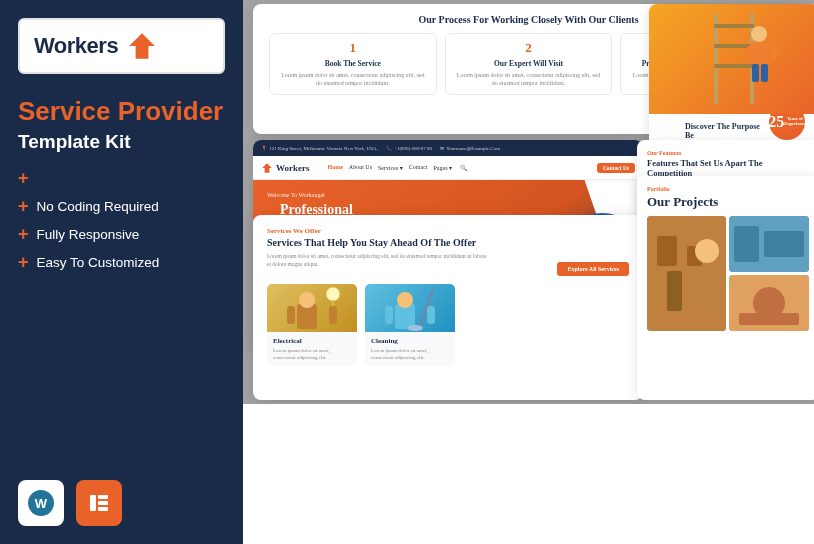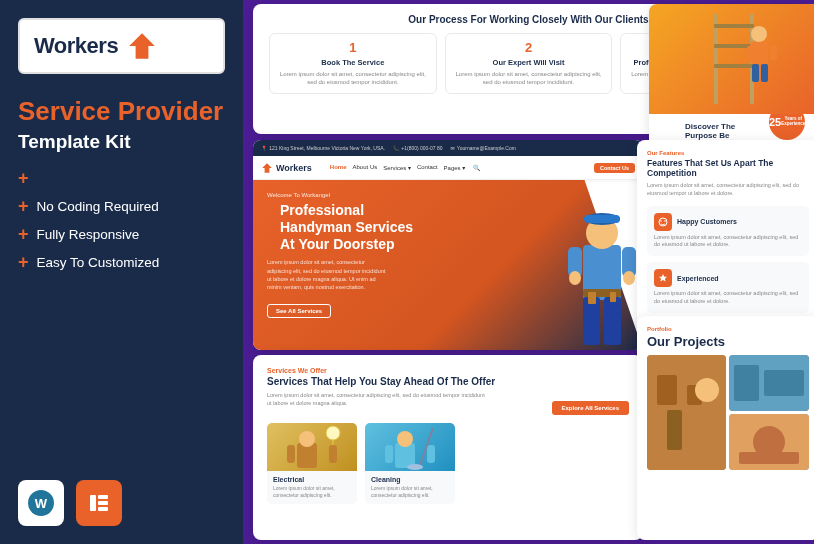--- a/index.html
+++ b/index.html
@@ -111,24 +111,25 @@
       align-items: center;
       justify-content: center;
       color: #fff;
       font-size: 20px;
       font-weight: 900;
     }
 
     
     .right-panel {
       flex: 1;
-      height: 544px;
+      height: 404px;
       position: relative;
       overflow: hidden;
-      background: #4c1d95;
+      background: #a3a3a3;
+      font-family: Liberation Serif, serif;
     }
 
     
     .collage {
       position: absolute;
       inset: 0;
     }
 
     
     .screenshot-process {
@@ -652,21 +653,21 @@
           <circle cx="85" cy="30" r="8" fill="#f5c07a"></circle>
           <rect x="76" y="38" width="18" height="22" rx="3" fill="#f08030"></rect>
           <rect x="73" y="42" width="7" height="14" rx="2" fill="#f08030"></rect>
           <rect x="96" y="42" width="7" height="14" rx="2" fill="#f08030"></rect>
           <rect x="78" y="60" width="7" height="18" rx="2" fill="#3060a0"></rect>
           <rect x="87" y="60" width="7" height="18" rx="2" fill="#3060a0"></rect>
         </svg>
       </div>
       <div class="discover-content">
         <div class="discover-badge">
-          <span style="font-size:11px;font-weight:900;">25</span>
+          <span style="font-size:16px;font-weight:900;">25</span>
           <br>
             <span style="font-size:4.5px;">Years of Experience</span>
         </div>
         <div class="discover-title">Discover The Purpose Be</div>
         <div class="discover-list">
           <div class="discover-list-item">
             <span class="discover-list-dot"></span>
             <span>Domestic Work</span>
           </div>
           <div class="discover-list-item">

